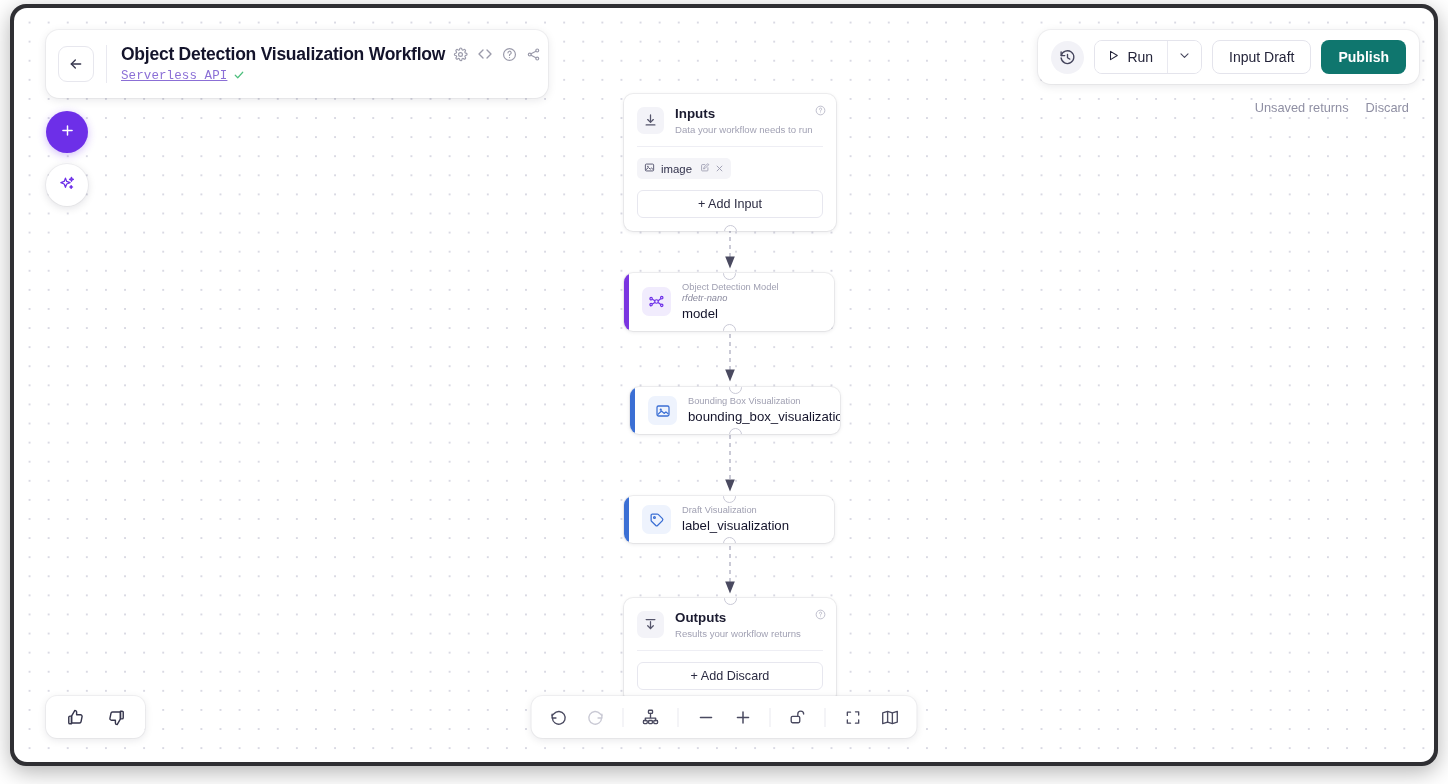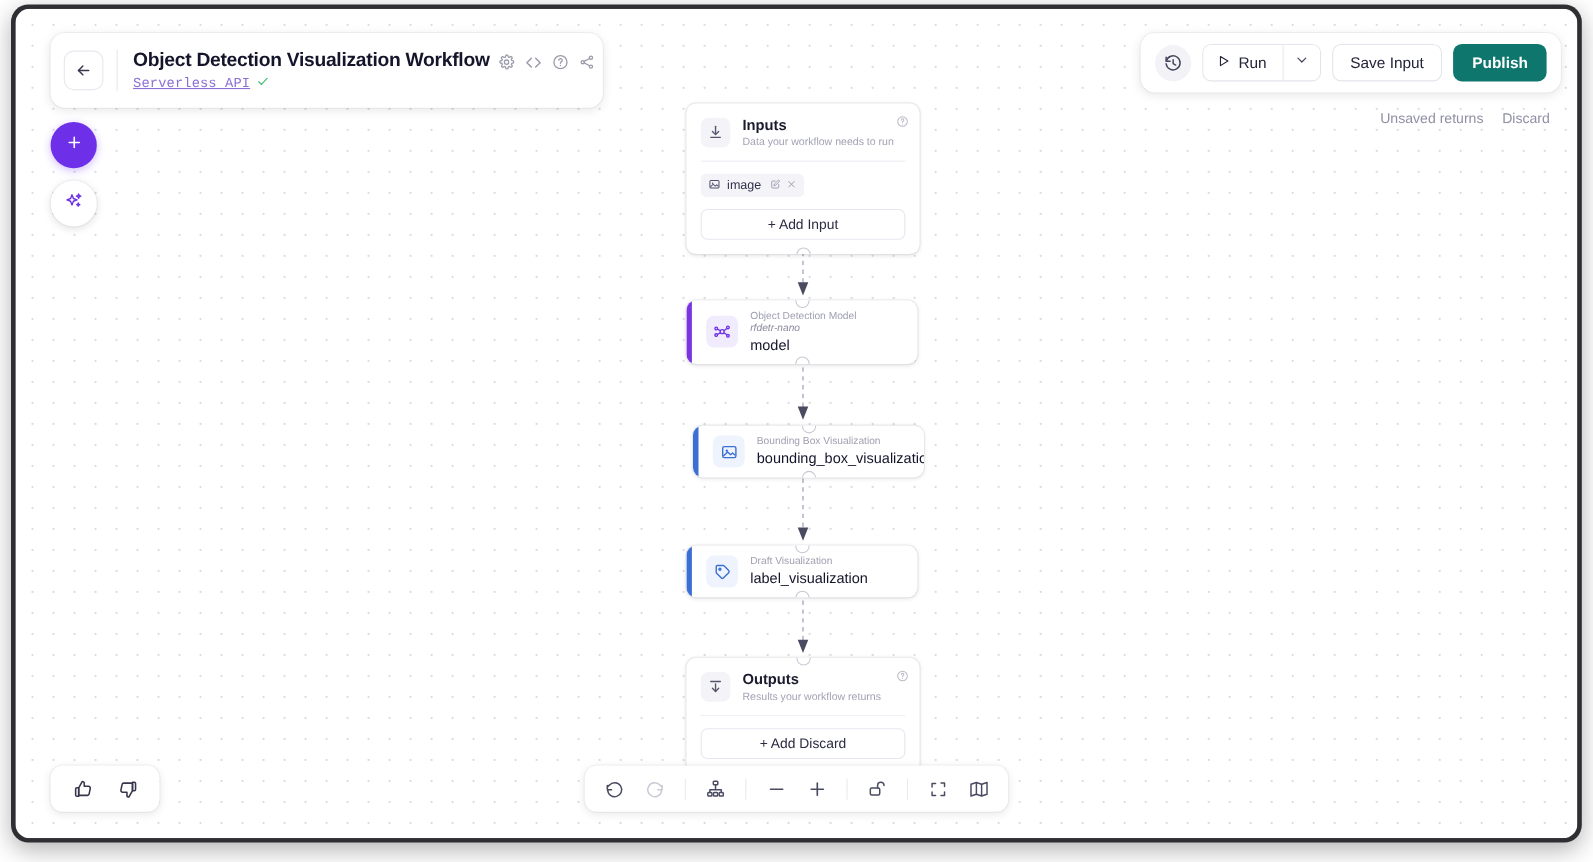--- a/index.html
+++ b/index.html
@@ -60,21 +60,21 @@
     cursor: pointer;
     flex: 0 0 auto;
   }
   #title-divider {
     width: 1px; height: 38px;
     background: #e9e9f0;
     margin: 0 14px 0 12px;
     flex: 0 0 auto;
   }
   .title-block { display: flex; flex-direction: column; gap: 2px; }
-  .title-row { display: flex; align-items: flex-end; gap: 8px; }
+  .title-row { display: flex; align-items: center; gap: 8px; }
   #wf-title {
     font-size: 17.5px;
     font-weight: 700;
     color: #14142b;
     letter-spacing: -.25px;
     white-space: nowrap;
   }
   .title-icons { display: flex; align-items: center; gap: 9px; }
   .title-icons .ticon { cursor: pointer; display: flex; }
   .subtitle-row { display: flex; align-items: center; gap: 6px; }
@@ -526,21 +526,21 @@
         <span>Run</span>
       </div>
       <div id="run-caret">
         <span>
           <svg width="13" height="13" viewBox="0 0 24 24" fill="none" stroke="#44445c" stroke-width="2" stroke-linecap="round" stroke-linejoin="round">
             <path d="m5.5 9 6.5 6.5L18.5 9"></path>
           </svg>
         </span>
       </div>
     </div>
-    <div id="save-draft-btn">Save Input</div>
+    <div id="save-draft-btn">Input Draft</div>
     <div id="publish-btn">Publish</div>
   </div>
 
   <div id="unsaved-row">
     <span>Unsaved returns</span>
     <span id="discard-link">Discard</span>
   </div>
 
   <div id="add-node-btn">
     <span>

